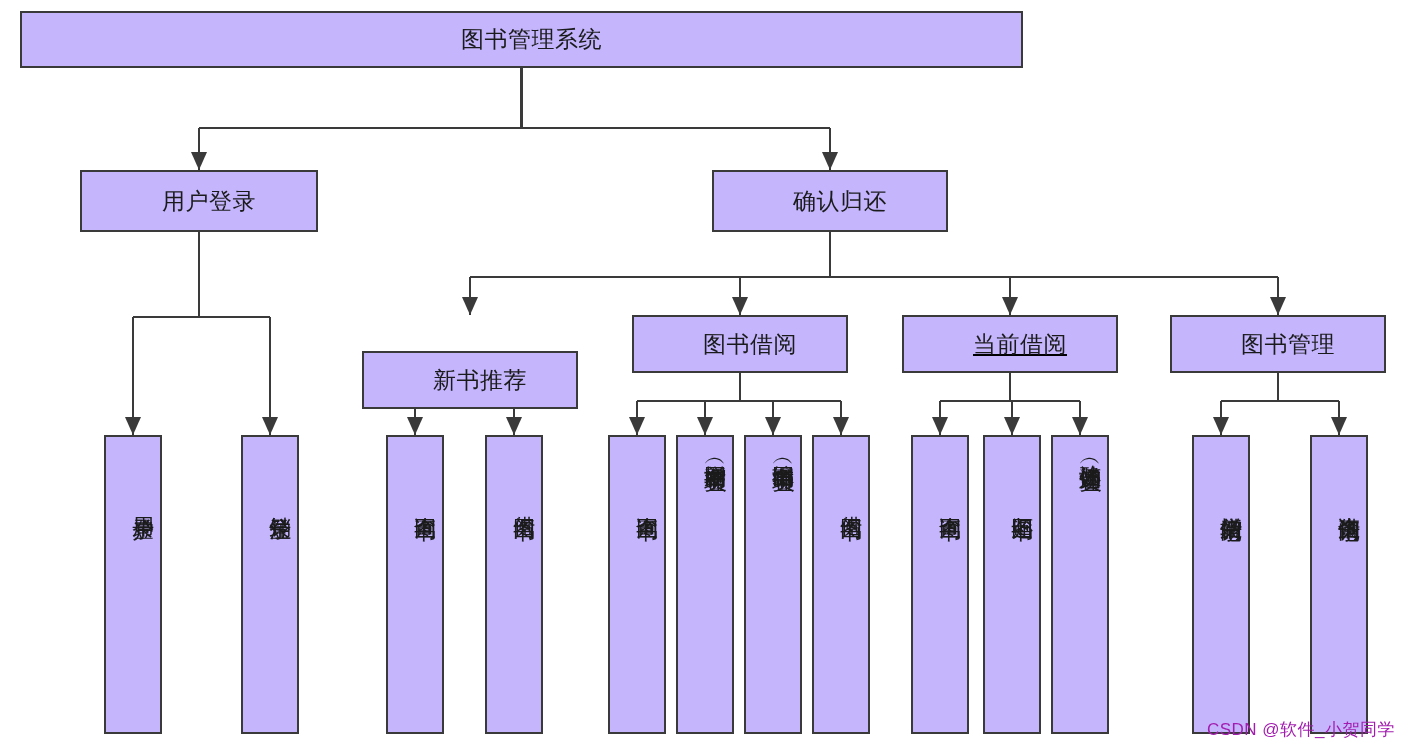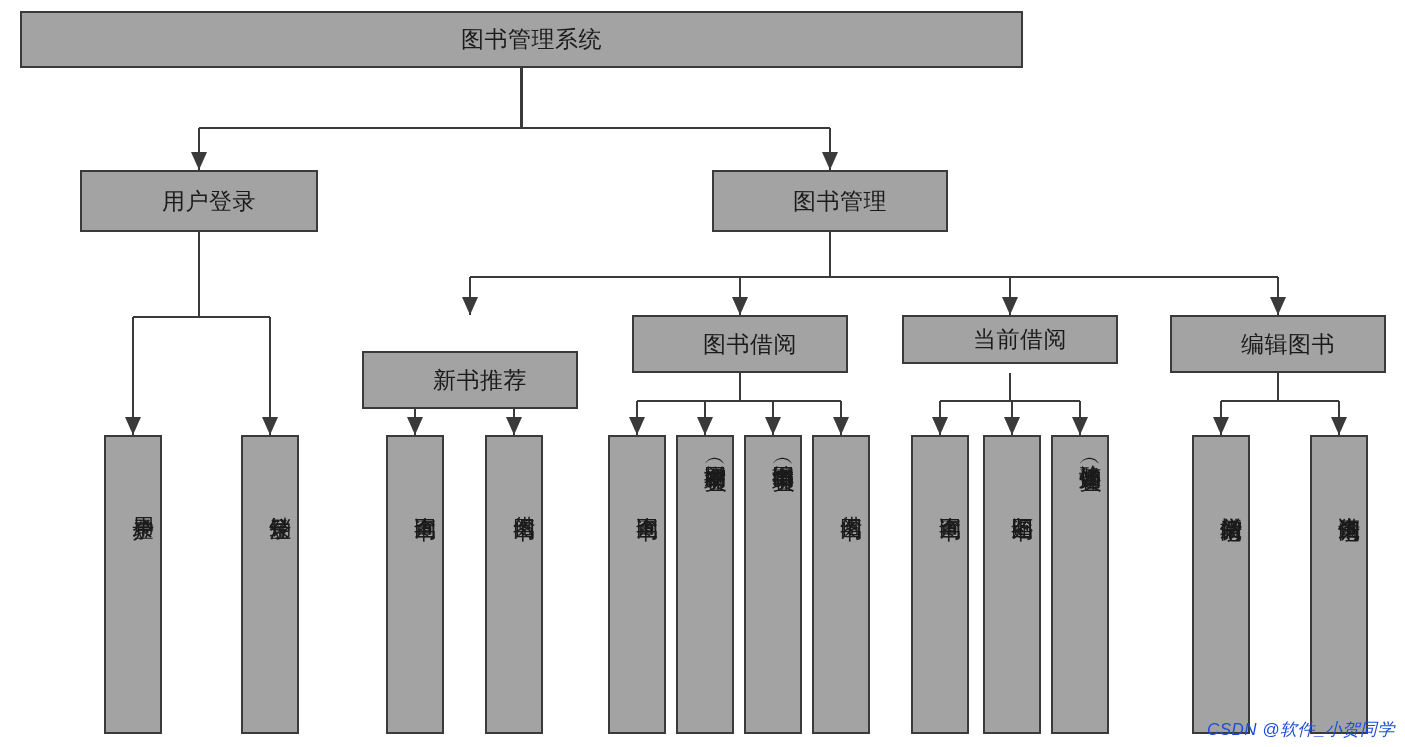--- a/index.html
+++ b/index.html
@@ -21,21 +21,21 @@
   #connector-layer {
     position: absolute;
     left: 0;
     top: 0;
     width: 1405px;
     height: 747px;
   }
   .node-box {
     position: absolute;
     box-sizing: border-box;
-    background: #a3a3a3;
+    background: #c4b5fd;
     border: 2px solid #3a3a3a;
     display: flex;
     align-items: center;
     justify-content: center;
     overflow: hidden;
     padding-left: 20px;
   }
   .node-label {
     color: #1b1b1b;
     font-size: 23px;
@@ -57,27 +57,26 @@
     line-height: 1.12;
     letter-spacing: 1px;
   }
   .node-box.leaf-center .node-label {
     margin-top: 52px;
   }
   #watermark {
     position: absolute;
     right: 10px;
     bottom: 6px;
-    color: #1d4ed8;
+    color: #a21caf;
     font-size: 17px;
     letter-spacing: 0.5px;
     white-space: nowrap;
     pointer-events: none;
     user-select: none;
-    font-style: italic;
   }
 </style>
 </head>
 <body>
 
 <div id="diagram-canvas">
 
   <svg id="connector-layer" viewBox="0 0 1405 747" xmlns="http://www.w3.org/2000/svg">
       <line x1="521.5" y1="68" x2="521.5" y2="128" stroke="#3a3a3a" stroke-width="2.5" shape-rendering="crispEdges"></line>
       <line x1="199" y1="128" x2="830" y2="128" stroke="#3a3a3a" stroke-width="2.5" shape-rendering="crispEdges"></line>
@@ -134,33 +133,33 @@
     </svg>
 
   <div id="node-layer">
       <div class="node-box" style="left: 20px; top: 11px; width: 1003px; height: 57px; border-color: rgb(58, 58, 58);">
         <span class="node-label" style="color: rgb(27, 27, 27);">图书管理系统</span>
       </div>
       <div class="node-box" style="left: 80px; top: 170px; width: 238px; height: 62px; border-color: rgb(58, 58, 58);">
         <span class="node-label" style="color: rgb(27, 27, 27);">用户登录</span>
       </div>
       <div class="node-box" style="left: 712px; top: 170px; width: 236px; height: 62px; border-color: rgb(58, 58, 58);">
-        <span class="node-label" style="color: rgb(27, 27, 27);">图书管理</span>
+        <span class="node-label" style="color: rgb(27, 27, 27);">确认归还</span>
       </div>
       <div class="node-box" style="left: 362px; top: 315px; width: 216px; height: 58px; border-color: rgb(58, 58, 58); margin-top: 36px;">
         <span class="node-label" style="color: rgb(27, 27, 27);">新书推荐</span>
       </div>
       <div class="node-box" style="left: 632px; top: 315px; width: 216px; height: 58px; border-color: rgb(58, 58, 58); justify-content: center;">
         <span class="node-label" style="color: rgb(27, 27, 27);">图书借阅</span>
       </div>
-      <div class="node-box" style="left: 902px; top: 315px; width: 216px; height: 49px; border-color: rgb(58, 58, 58);">
+      <div class="node-box" style="left: 902px; top: 315px; width: 216px; height: 58px; border-color: rgb(58, 58, 58); text-decoration: underline;">
         <span class="node-label" style="color: rgb(27, 27, 27);">当前借阅</span>
       </div>
       <div class="node-box" style="left: 1170px; top: 315px; width: 216px; height: 58px; border-color: rgb(58, 58, 58);">
-        <span class="node-label" style="color: rgb(27, 27, 27);">编辑图书</span>
+        <span class="node-label" style="color: rgb(27, 27, 27);">图书管理</span>
       </div>
       <div class="node-box vertical leaf-center" style="left: 104px; top: 435px; width: 58px; height: 299px; border-color: rgb(58, 58, 58);">
         <span class="node-label" style="color: rgb(27, 27, 27);">用户登录</span>
       </div>
       <div class="node-box vertical leaf-center" style="left: 241px; top: 435px; width: 58px; height: 299px; border-color: rgb(58, 58, 58);">
         <span class="node-label" style="color: rgb(27, 27, 27);">注销登录</span>
       </div>
       <div class="node-box vertical leaf-center" style="left: 386px; top: 435px; width: 58px; height: 299px; border-color: rgb(58, 58, 58);">
         <span class="node-label" style="color: rgb(27, 27, 27);">查询图书</span>
       </div>

